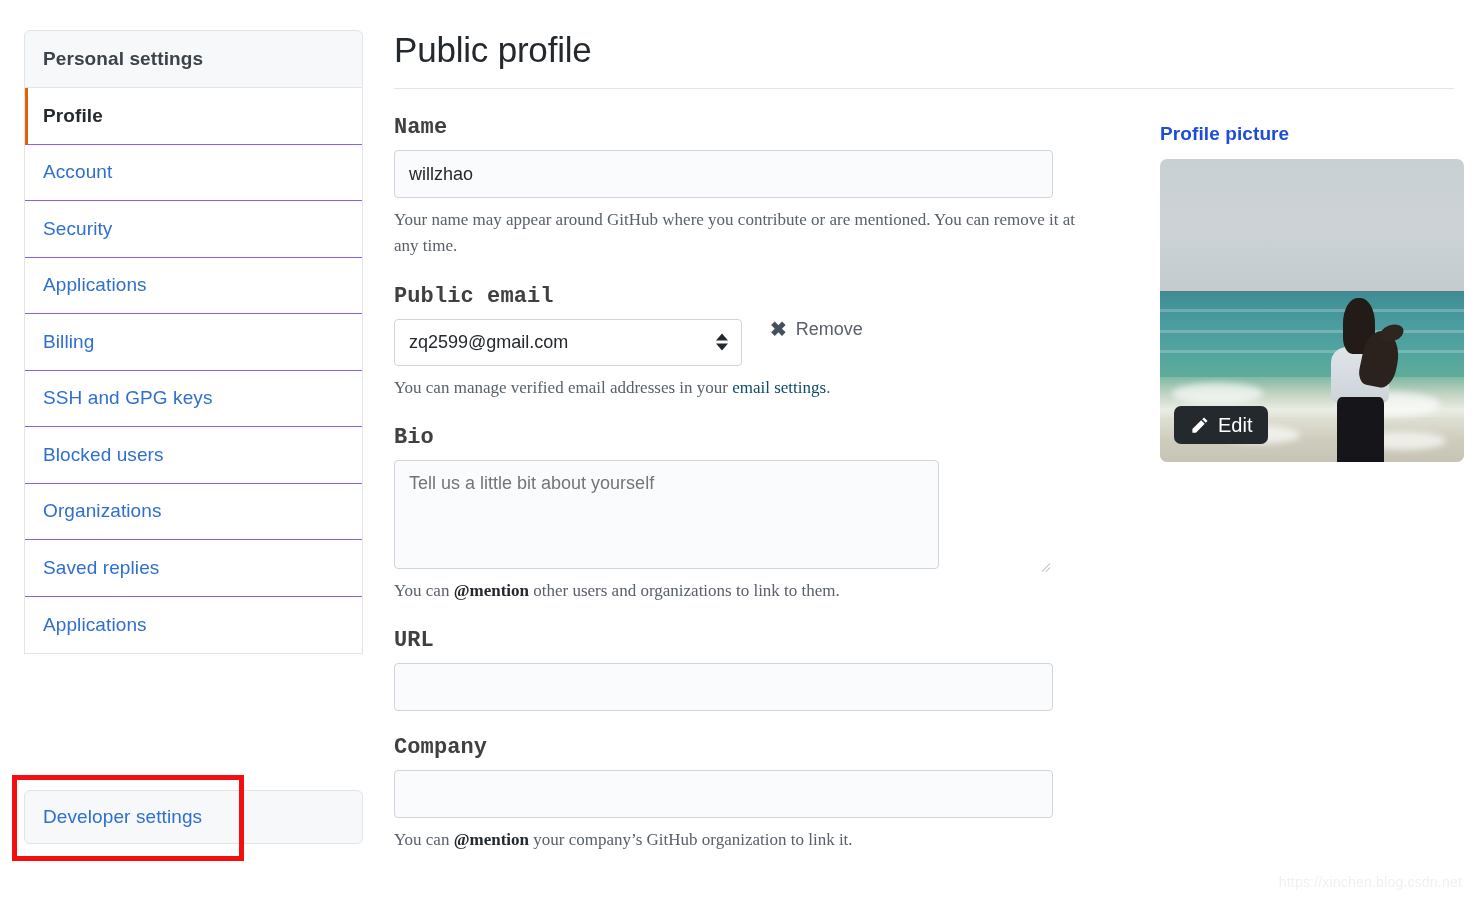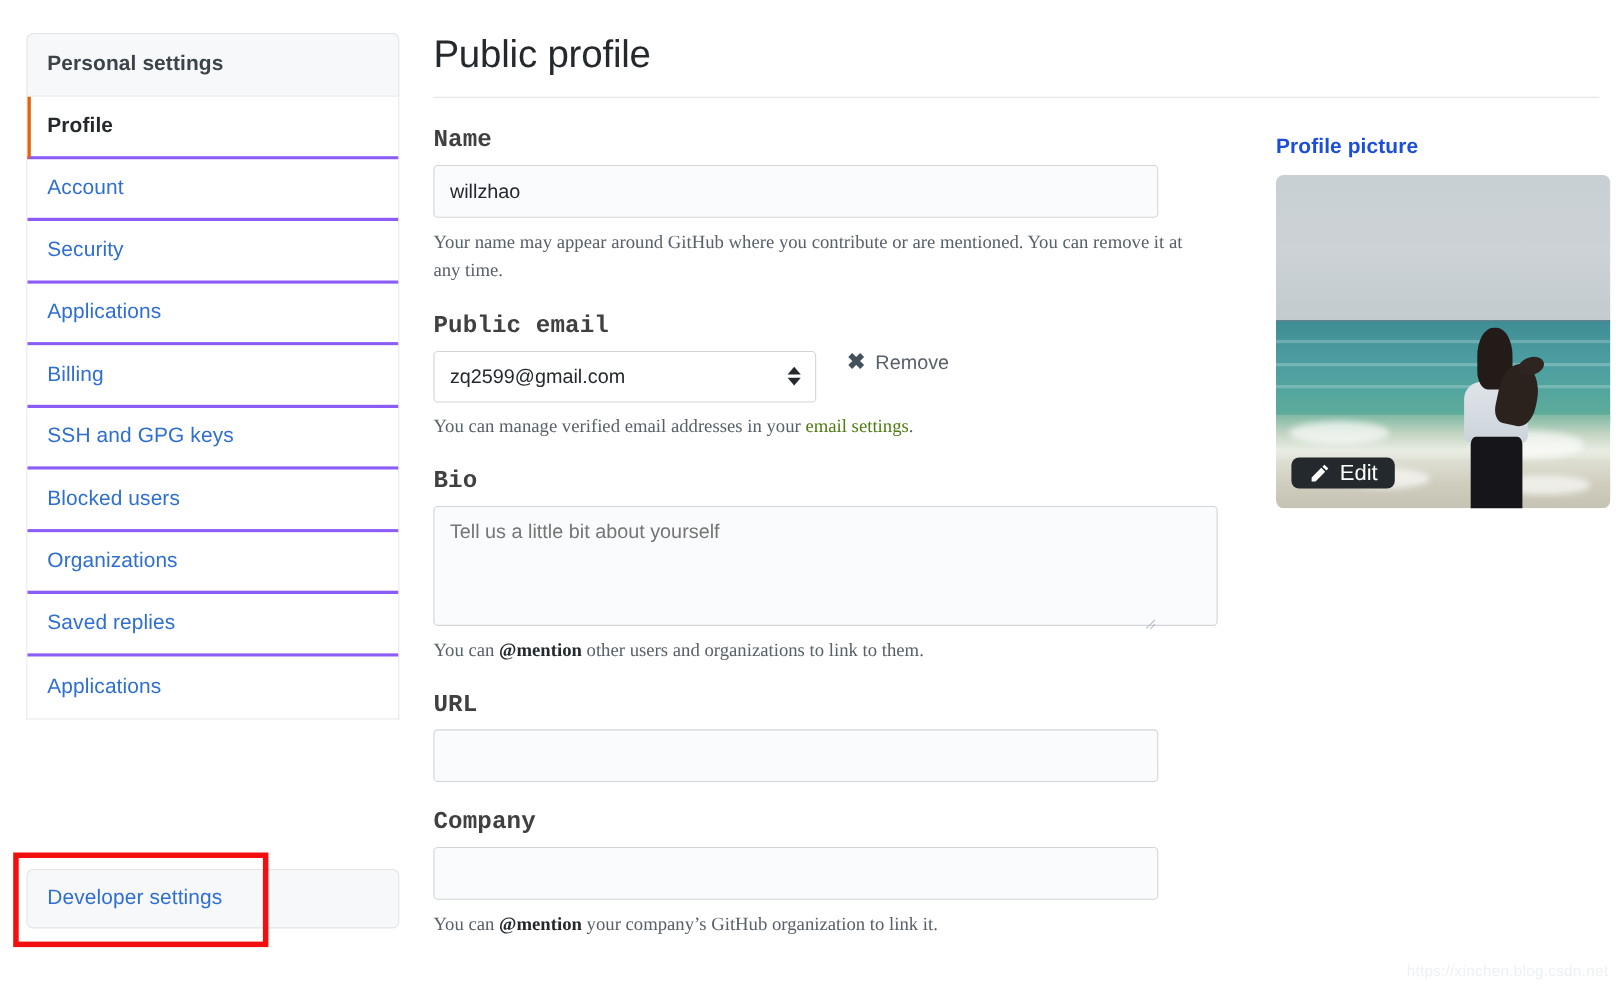--- a/index.html
+++ b/index.html
@@ -32,21 +32,21 @@
     color: #3c4349;
     letter-spacing: .1px;
   }
   .nav-list { border: 1px solid #e1e4e8; border-top: none; background: #fff; }
   .nav-item {
     height: 56.5px;
     display: flex; align-items: center;
     padding: 0 18px;
     font-size: 19px;
     color: #2f6fd0;
-    border-bottom: 3px solid #8b5cf6;
+    border-bottom: 1px solid #8b5cf6;
     cursor: pointer;
     background: #fff;
     position: relative;
     letter-spacing: .1px;
   }
   .nav-item:last-child { border-bottom: none; }
   .nav-item.active {
     color: #24292e;
     font-weight: bold;
     border-left: 3px solid #e36209;
@@ -125,21 +125,21 @@
 
   .helper {
     font-size: 17px;
     color: #586069;
     line-height: 1.55;
     margin-top: 9px;
     max-width: 700px;
     font-family: Liberation Serif, serif;
   }
   .helper b { color: #24292e; font-weight: bold; }
-  .link { color: #4d7c0f; text-decoration: none; cursor: pointer; }
+  .link { color: #0c4a6e; text-decoration: none; cursor: pointer; }
 
   .field-block { margin-bottom: 24px; }
 
   
   .select-row { display: flex; align-items: flex-start; gap: 28px; }
   .select-wrap { position: relative; width: 348px; height: 47px; }
   .select-box {
     width: 348px; height: 47px;
     background: #fff;
     border: 1px solid #d1d5da;
@@ -168,21 +168,21 @@
     font-size: 18px; color: #586069; cursor: pointer;
   }
   .x-icon { font-size: 20px; font-weight: bold; color: #44505c; line-height: 1; }
 
   
   .bio-area {
     position: relative;
     width: 659px; height: 109px;
   }
   .bio-box {
-    width: 713px; height: 109px;
+    width: 545px; height: 109px;
     background: #fafbfc;
     border: 1px solid #d1d5da;
     border-radius: 4px;
     padding: 12px 14px;
     font-size: 18px;
     color: #a3aab1;
     font-family: "Liberation Sans", sans-serif;
     resize: none;
     outline: none;
   }
@@ -262,21 +262,21 @@
     position:absolute; left: 12%; top: 30%; width: 74%; height: 34%;
     background: linear-gradient(180deg,#dfe4e8 0%, #ccd4da 100%);
     border-radius: 28% 28% 12% 12%;
   }
   .skirt {
     position:absolute; left: 20%; top: 60%; width: 60%; height: 42%;
     background: #16161a; border-radius: 10% 10% 4% 4%;
   }
   .pp-edit {
     position: absolute; left: 14px; bottom: 18px;
-    height: 28px;
+    height: 38px;
     display: flex; align-items: center; gap: 9px;
     padding: 0 16px;
     background: #24292e;
     border-radius: 7px;
     color: #ffffff;
     font-size: 20px;
     cursor: pointer;
   }
   .pencil { width: 19px; height: 19px; display:block; }
 

